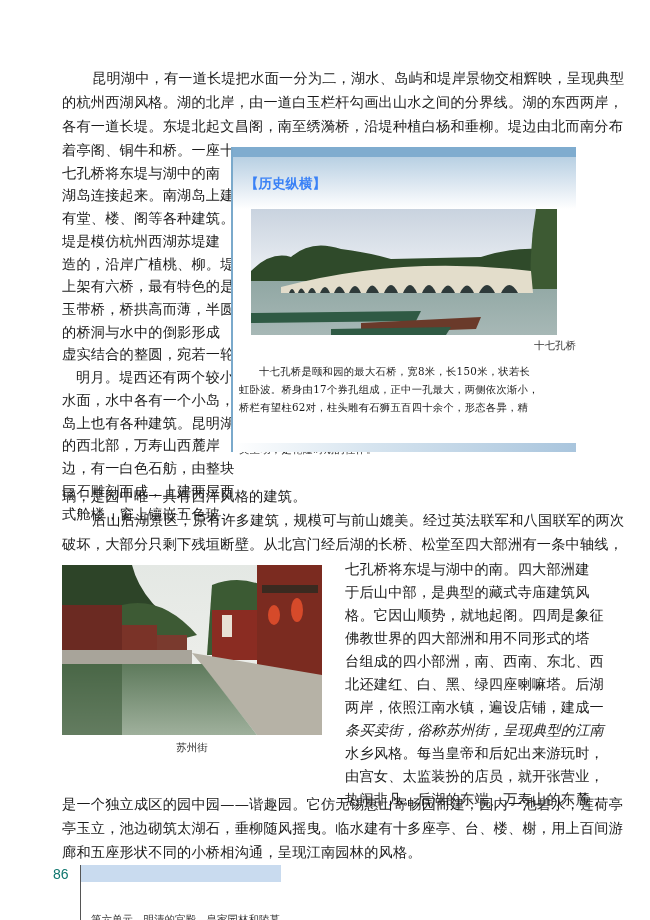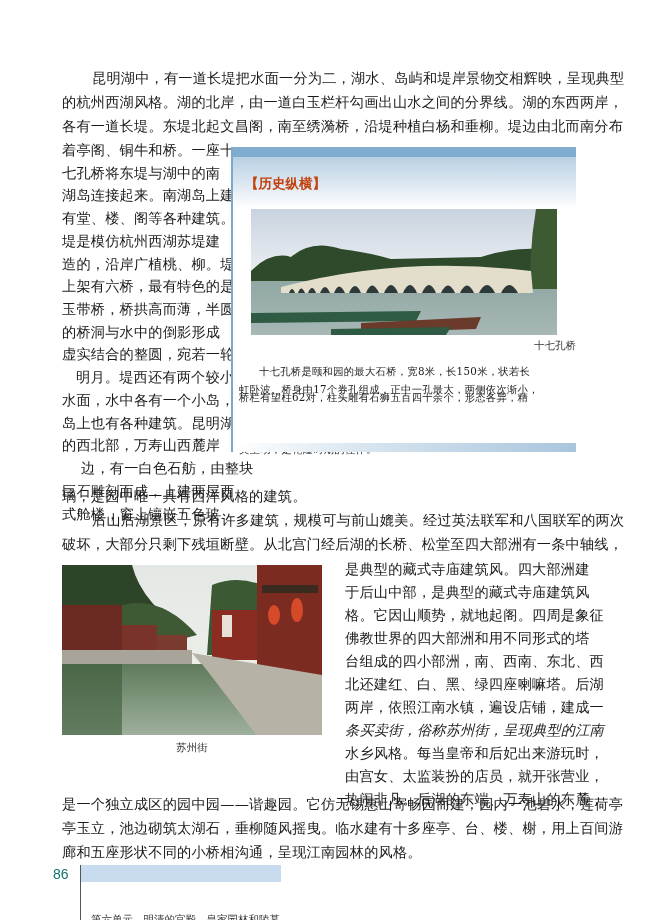--- a/index.html
+++ b/index.html
@@ -9,21 +9,21 @@
   .line { position:absolute; font-size:14.2px; line-height:18px; white-space:nowrap; letter-spacing:0.2px; }
 
   
   #callout { left:231px; top:147px; width:345px; height:305px; background:#ffffff;
              border-left:2px solid #7aa9cb; box-sizing:border-box; }
   #callout .topband { position:absolute; left:0; top:0; width:100%; height:10px; background:#7faccf; }
   #callout .headgrad { position:absolute; left:0; top:10px; width:100%; height:52px;
                        background:linear-gradient(to bottom,#b8d0e3 0%,#dfe9f2 55%,#ffffff 100%); }
   #callout .bottomband { position:absolute; left:0; bottom:0; width:100%; height:9px;
                          background:linear-gradient(to right,#ffffff 0%,#d6e4ef 40%,#a9c5dd 100%); }
-  #callout-title { left:12px; top:28px; font-size:13.5px; font-weight:bold; color:#c2410c; }
+  #callout-title { left:12px; top:28px; font-size:13.5px; font-weight:bold; color:#3b82f6; }
 
   
   #bridge-photo { left:18px; top:62px; width:306px; height:126px; overflow:hidden; }
   #bridge-caption { left:0; width:100%; top:192px; text-align:right; font-size:10.5px;
                     font-family:"DejaVu Sans","Liberation Sans",sans-serif; color:#333; }
   .cline { position:absolute; font-size:10.3px; line-height:18px; white-space:nowrap; letter-spacing:0.3px; color:#1a1a1a; }
 
   
   #suzhou-photo { left:62px; top:565px; width:260px; height:170px; overflow:hidden; }
   #suzhou-caption { left:62px; width:260px; top:741px; text-align:center; font-size:10.5px;
@@ -51,31 +51,31 @@
   <div class="line" style="left:62px;top:232px;">堤是模仿杭州西湖苏堤建</div>
   <div class="line" style="left:62px;top:255px;">造的，沿岸广植桃、柳。堤</div>
   <div class="line" style="left:62px;top:277px;">上架有六桥，最有特色的是</div>
   <div class="line" style="left:62px;top:300px;">玉带桥，桥拱高而薄，半圆</div>
   <div class="line" style="left:62px;top:323px;">的桥洞与水中的倒影形成</div>
   <div class="line" style="left:62px;top:345px;">虚实结合的整圆，宛若一轮</div>
   <div class="line" style="left:62px;top:368px;padding-left:14px;">明月。堤西还有两个较小的</div>
   <div class="line" style="left:62px;top:391px;">水面，水中各有一个小岛，</div>
   <div class="line" style="left:62px;top:414px;">岛上也有各种建筑。昆明湖</div>
   <div class="line" style="left:62px;top:436px;">的西北部，万寿山西麓岸</div>
-  <div class="line" style="left:62px;top:459px;margin-left:19px;">边，有一白色石舫，由整块</div>
+  <div class="line" style="left:62px;top:459px;">边，有一白色石舫，由整块</div>
   <div class="line" style="left:62px;top:482px;">巨石雕刻而成，上建两层西</div>
   <div class="line" style="left:62px;top:505px;">式舱楼，窗上镶嵌五色玻</div>
 </div>
 <div class="line" style="left:62px;top:487px;">璃，是园中唯一具有西洋风格的建筑。</div>
 
 <div class="line" style="left:92px;top:511px;">后山后湖景区，原有许多建筑，规模可与前山媲美。经过英法联军和八国联军的两次</div>
 <div class="line" style="left:62px;top:535px;">破坏，大部分只剩下残垣断壁。从北宫门经后湖的长桥、松堂至四大部洲有一条中轴线，</div>
 
 <div>
-  <div class="line" style="left:345px;top:560px;">是典型的藏式寺庙建筑风。四大部洲建</div>
+  <div class="line" style="left:345px;top:560px;">七孔桥将东堤与湖中的南。四大部洲建</div>
   <div class="line" style="left:345px;top:583px;">于后山中部，是典型的藏式寺庙建筑风</div>
   <div class="line" style="left:345px;top:606px;">格。它因山顺势，就地起阁。四周是象征</div>
   <div class="line" style="left:345px;top:629px;">佛教世界的四大部洲和用不同形式的塔</div>
   <div class="line" style="left:345px;top:652px;">台组成的四小部洲，南、西南、东北、西</div>
   <div class="line" style="left:345px;top:675px;">北还建红、白、黑、绿四座喇嘛塔。后湖</div>
   <div class="line" style="left:345px;top:698px;">两岸，依照江南水镇，遍设店铺，建成一</div>
   <div class="line" style="left:345px;top:721px;font-style:italic;">条买卖街，俗称苏州街，呈现典型的江南</div>
   <div class="line" style="left:345px;top:744px;">水乡风格。每当皇帝和后妃出来游玩时，</div>
   <div class="line" style="left:345px;top:767px;">由宫女、太监装扮的店员，就开张营业，</div>
   <div class="line" style="left:345px;top:790px;">热闹非凡。后湖的东端、万寿山的东麓，</div>
@@ -124,21 +124,21 @@
       </g>
       <path d="M0 104 L170 102 L165 112 L0 114Z" fill="#2f5a44"></path>
       <path d="M110 114 L230 108 L225 120 L110 124Z" fill="#6a3a2a"></path>
       <path d="M80 120 L200 118 L195 126 L80 126Z" fill="#2f5a44"></path>
     </svg>
   </div>
   <div id="bridge-caption" class="abs">十七孔桥</div>
 
   <div class="cline" style="left:26px;top:215px;">十七孔桥是颐和园的最大石桥，宽8米，长150米，状若长</div>
   <div class="cline" style="left:6px;top:233px;">虹卧波。桥身由17个券孔组成，正中一孔最大，两侧依次渐小，</div>
-  <div class="cline" style="left:6px;top:241px;">桥栏有望柱62对，柱头雕有石狮五百四十余个，形态各异，精</div>
+  <div class="cline" style="left:6px;top:251px;">桥栏有望柱62对，柱头雕有石狮五百四十余个，形态各异，精</div>
   <div class="cline" style="left:6px;top:269px;margin-top:24px;">美生动，是乾隆时期的佳作。</div>
 
   <div class="bottomband"></div>
 </div>
 
 <div id="suzhou-photo" class="abs">
   <svg width="260" height="170" viewBox="0 0 260 170">
     <defs>
       <linearGradient id="sky2" x1="0" y1="0" x2="0" y2="1">
         <stop offset="0" stop-color="#e4e8e4"></stop>

